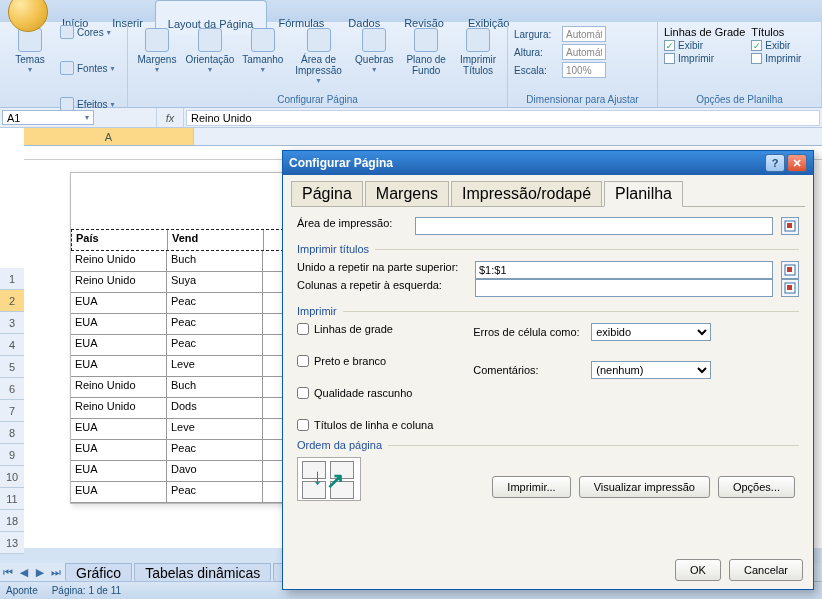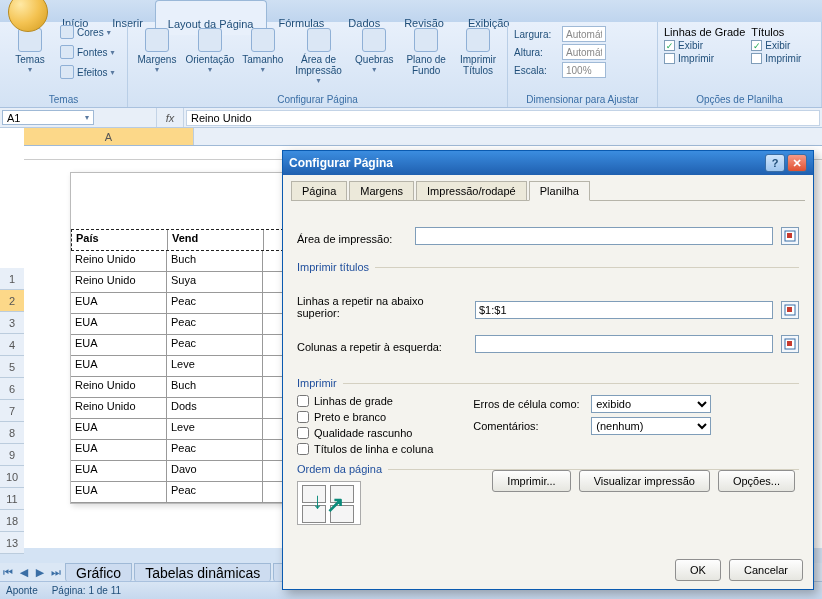--- a/index.html
+++ b/index.html
@@ -56,36 +56,36 @@
 .statusbar { position: absolute; bottom: 0; left: 0; right: 0; height: 18px; background: linear-gradient(#d8e5f4,#c6d8ee); border-top: 1px solid #a9c1de; display: flex; align-items: center; gap: 14px; padding: 0 6px; color: #1f4e79; font-size: 10px; }
 
 .dialog { position: absolute; top: 150px; left: 282px; width: 532px; height: 440px; background: #f4f3ee; border: 1px solid #0a5ab0; box-shadow: 4px 4px 10px rgba(0,0,0,.3); z-index: 20; }
 .dlg-title { height: 24px; background: linear-gradient(#3b8de0,#1f5faf); color: #fff; display: flex; align-items: center; padding: 0 6px; font-size: 12px; font-weight: bold; justify-content: space-between; }
 .dlg-title-btns { display: flex; gap: 2px; }
 .title-btn { width: 20px; height: 18px; border: 1px solid #3a6ea5; border-radius: 3px; display: flex; align-items: center; justify-content: center; font-size: 11px; font-weight: bold; }
 .title-help { background: linear-gradient(#cfe5fb,#9fc6ef); color: #1f4e79; }
 .title-close { background: linear-gradient(#f79b88,#e05030); color: #fff; }
 
 .dlg-tabs { display: flex; padding: 6px 8px 0 8px; gap: 2px; }
-.dlg-tab { padding: 3px 10px; background: #f4f3ee; border: 1px solid #b6b4a9; font-size: 11px; cursor: pointer; position: relative; }
+.dlg-tab { padding: 3px 10px; background: #f4f3ee; border: 1px solid #b6b4a9; font-size: 16px; cursor: pointer; position: relative; }
 .dlg-tab.active { background: #f4f3ee; border-bottom: 1px solid #f4f3ee; z-index: 2; }
 .dlg-tab:not(.active) { background: #ece9da; }
 .dlg-tabpanel { margin: -1px 8px 0 8px; border-top: 1px solid #b6b4a9; padding: 10px 6px 6px 6px; position: relative; height: 346px; }
 
-.field-row { display: flex; align-items: flex-end; gap: 8px; margin: 16px 0; font-size: 11px; }
+.field-row { display: flex; align-items: flex-start; gap: 8px; margin: 0 0; font-size: 11px; }
 .field-row label { width: 154px; }
 .txt { flex: 1; height: 18px; border: 1px solid #7f9db9; background: #fff; padding: 0 3px; font-size: 11px; }
 .pick-btn { width: 18px; height: 18px; border: 1px solid #7f9db9; background: #f3f7fc; display:flex; align-items:center; justify-content:center; cursor:pointer; }
 .pick-btn svg { display:block; }
 
 fieldset { border: 1px solid #d4d0c1; border-left: none; border-right: none; border-bottom: none; margin: 8px 0 6px 0; padding: 6px 0 0 0; }
 legend { color: #1f4e9c; font-size: 11px; padding-right: 6px; }
 
 .print-opts { display: flex; gap: 40px; }
-.col { display: flex; flex-direction: column; gap: 4px; }
+.col { display: flex; flex-direction: column; gap: 20px; }
 .chk { display: flex; align-items: center; gap: 5px; font-size: 11px; }
 .chk input { width: 12px; height: 12px; }
 .combo { display: flex; align-items: center; gap: 8px; font-size: 11px; }
 .combo label { width: 110px; }
 .combo select { width: 120px; height: 18px; border: 1px solid #7f9db9; background: #fff; font-size: 11px; }
 
 .radio { display: flex; align-items: center; gap: 5px; font-size: 11px; }
 .radio input { width: 12px; height: 12px; }
 .order-graphic { width: 64px; height: 44px; border: 1px solid #aaa; background: #fff; position: relative; }
 .order-graphic .pg { position: absolute; width: 24px; height: 18px; border: 1px solid #888; background: #f5f5f5; }
@@ -361,21 +361,21 @@
           <svg width="12" height="12" viewBox="0 0 12 12">
             <rect x="1" y="1" width="10" height="10" fill="#fff" stroke="#3a6ea5"></rect>
             <rect x="3" y="3" width="5" height="5" fill="#c73a2e"></rect>
           </svg>
         </div>
     </div>
 
     <fieldset>
       <legend>Imprimir títulos</legend>
       <div class="field-row">
-        <label style="width:170px">Linhas a repetir na abaixo superior:</label>
+        <label style="width:170px">Unido a repetir na parte superior:</label>
         <input class="txt" value="$1:$1" style="">
         <div class="pick-btn">
             <svg width="12" height="12" viewBox="0 0 12 12">
               <rect x="1" y="1" width="10" height="10" fill="#fff" stroke="#3a6ea5"></rect>
               <rect x="3" y="3" width="5" y2="5" height="5" fill="#c73a2e"></rect>
             </svg>
           </div>
       </div>
       <div class="field-row">
         <label style="width:170px">Colunas a repetir à esquerda:</label>

